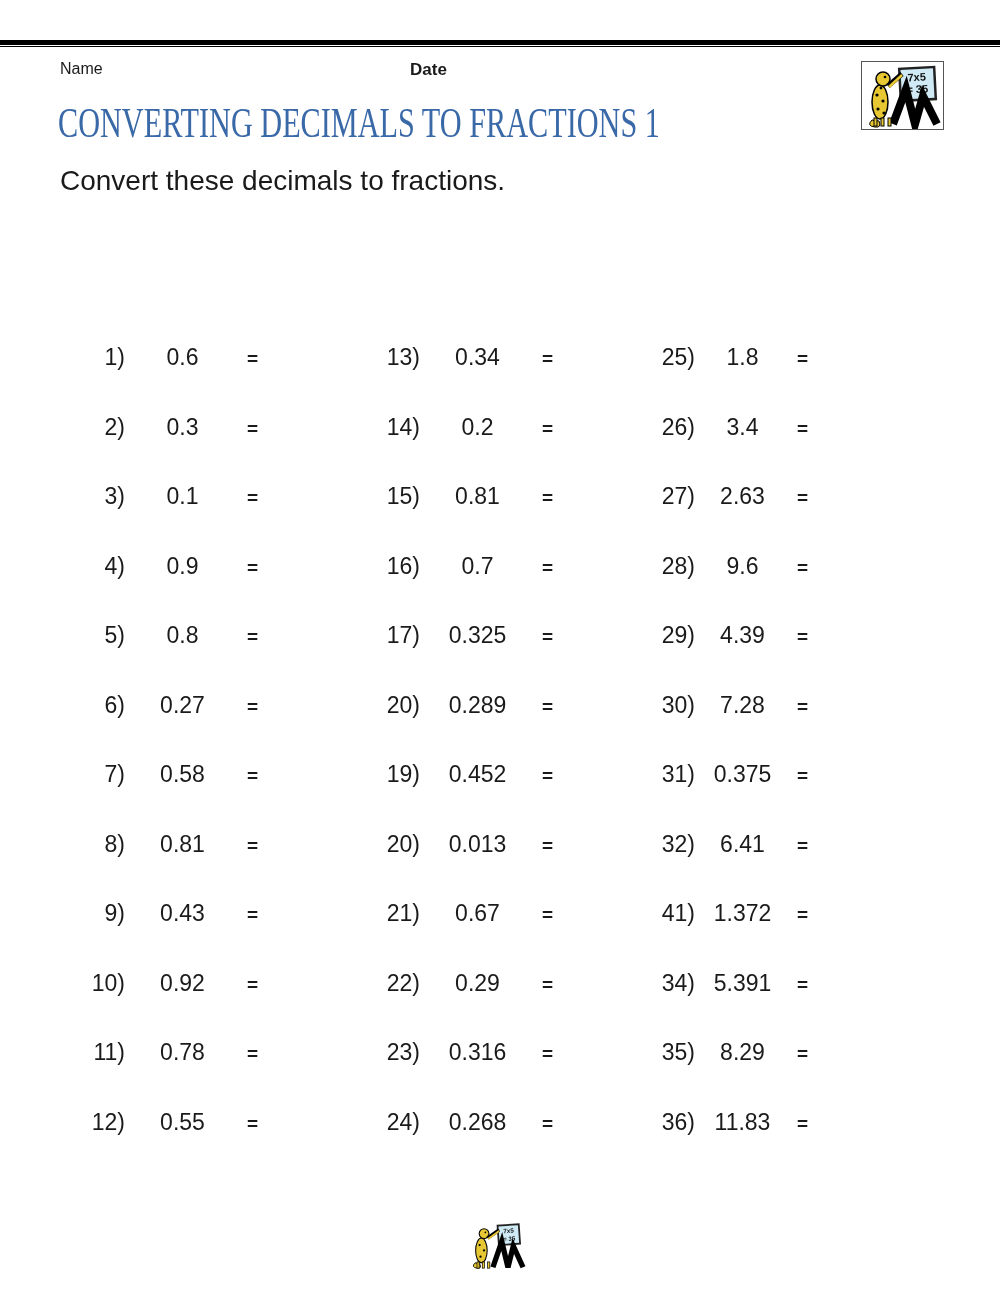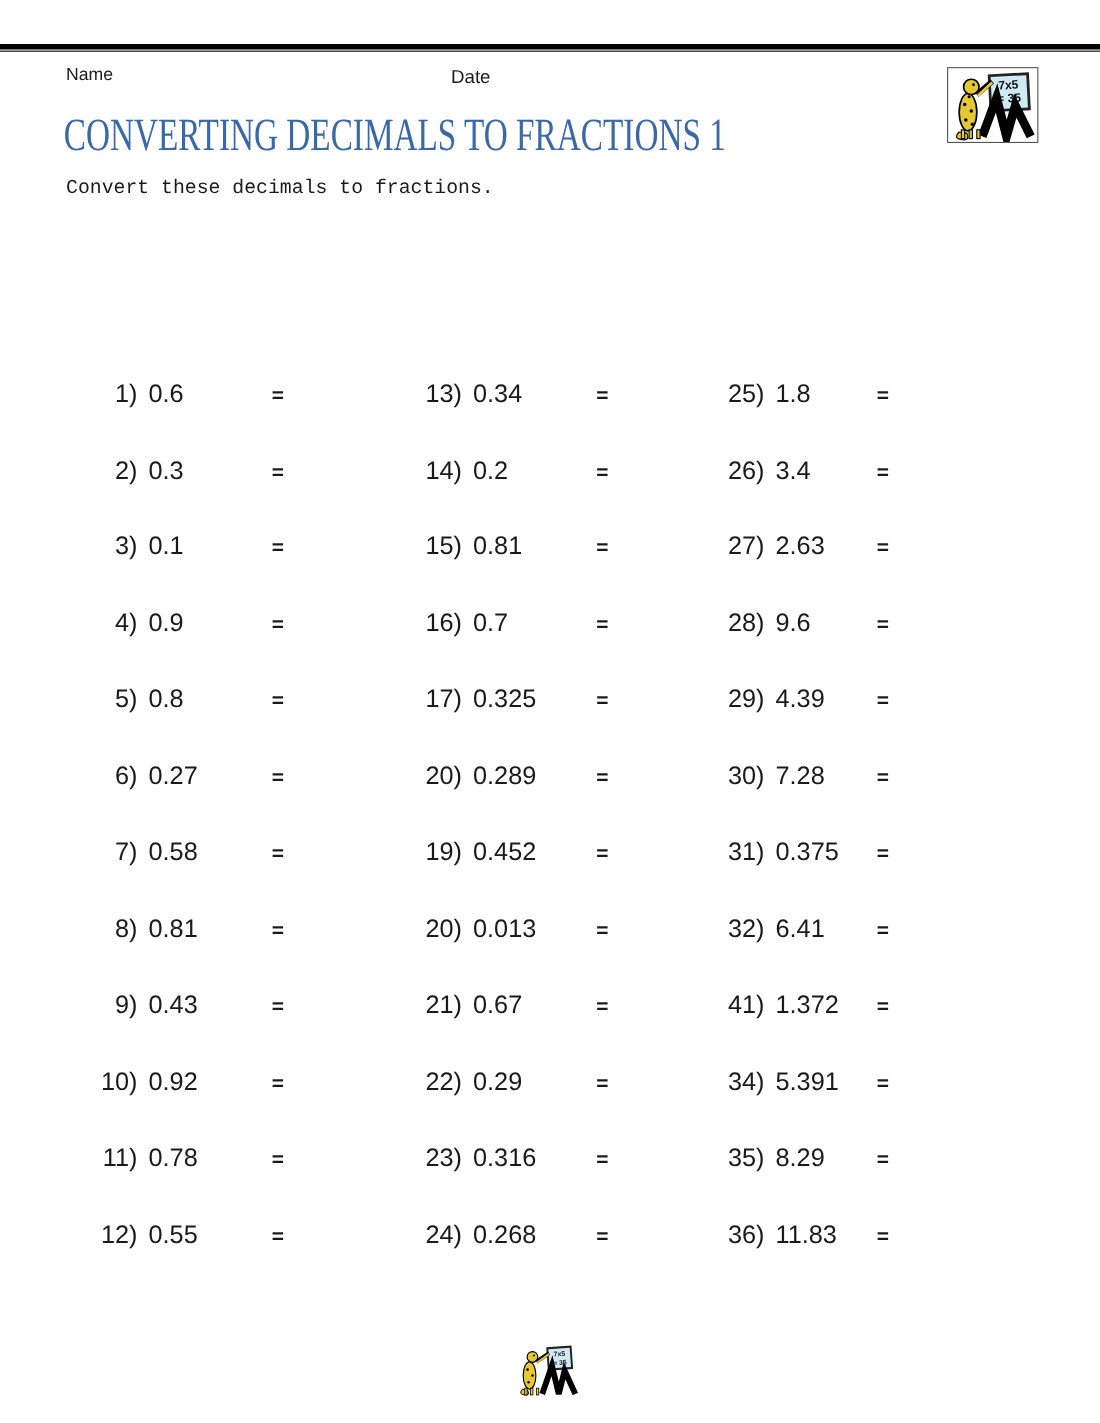--- a/index.html
+++ b/index.html
@@ -6,46 +6,46 @@
   body{
     width:1000px;height:1294px;position:relative;
     font-family:"Liberation Sans",sans-serif;color:#1a1a1a;overflow:hidden;
   }
   
   .top-rule{
     position:absolute;left:0;top:40px;width:1000px;height:1px;
     border-top:5px solid #000;border-bottom:1px solid #000;background:#fff;
   }
   .name-label{position:absolute;left:60px;top:60px;font-size:16px;}
-  .date-label{position:absolute;left:410px;top:60px;font-size:17px;}
+  .date-label{position:absolute;left:410px;top:60px;font-size:17px;font-weight:bold;}
   .corner-logo{
     position:absolute;left:861px;top:61px;width:83px;height:69px;
     border:1px solid #555;background:#fff;box-sizing:border-box;
   }
   .page-title{
     position:absolute;left:58px;top:102px;
     font-family:"Liberation Serif",serif;font-size:42px;line-height:1;
     color:#3a69a8;white-space:nowrap;letter-spacing:0px;
     transform:scaleX(0.72);transform-origin:left top;
   }
-  .instructions{position:absolute;left:60px;top:158px;width:860px;font-size:18px;font-family:Liberation Mono, monospace;}
+  .instructions{position:absolute;left:60px;top:168px;width:860px;font-size:28px;}
   .instructions .intro{line-height:26px;}
   .instructions ul{margin:12px 0 0 0;padding-left:58px;}
   .instructions li{line-height:37px;padding-left:2px;}
   
   .problems{
     position:absolute;left:60px;top:346px;
     display:grid;grid-auto-flow:column;
     grid-template-rows:repeat(12,69.5px);
     grid-template-columns:295px 275px 270px;
     font-size:23px;
   }
   .cell{display:flex;align-items:baseline;line-height:1;}
   .cell .num{width:65px;text-align:right;}
-  .cell .value{width:95px;text-align:left;margin-left:10px;}
+  .cell .value{width:95px;text-align:center;margin-left:10px;}
   .cell:nth-child(n+25) .value{width:75px;}
   .cell .eq{margin-left:17px;font-size:19px;font-weight:bold;}
   
   .footer{
     position:absolute;left:0;top:1216px;width:1000px;
     display:flex;justify-content:center;align-items:flex-start;
   }
   .footer-logo{width:62px;height:56px;flex:0 0 auto;margin-top:2px;}
   .footer-text{width:212px;margin-left:-14px;}
   .tagline{

